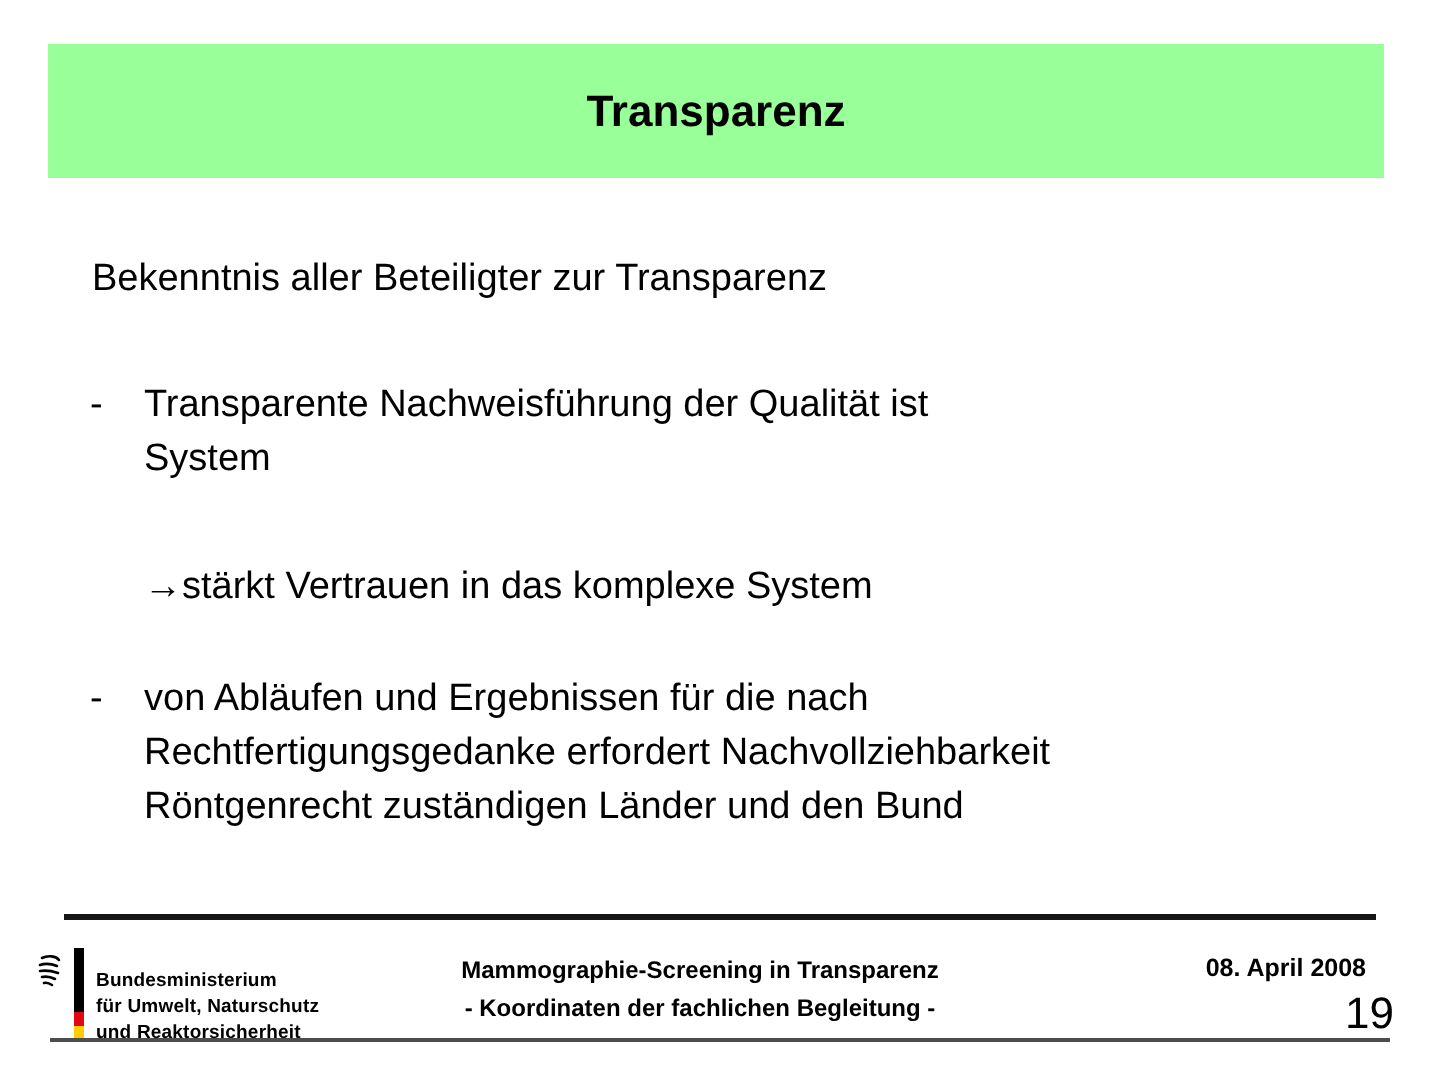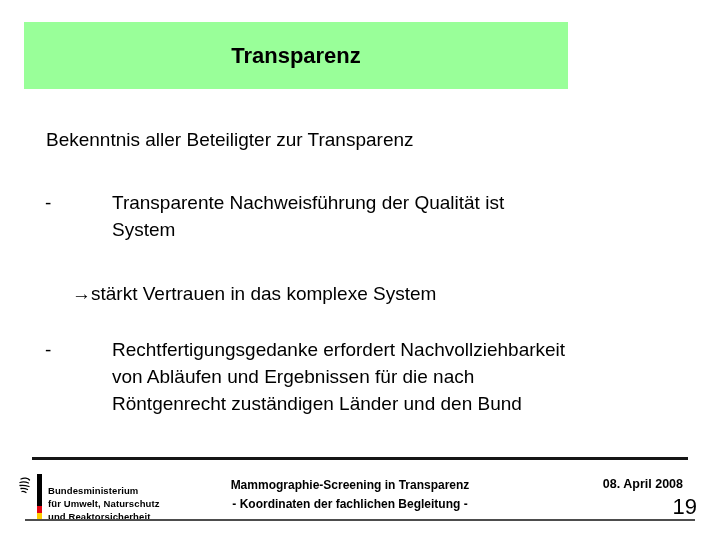--- a/index.html
+++ b/index.html
@@ -14,21 +14,21 @@
     font-family: "Liberation Sans", sans-serif;
     color: #000;
     overflow: hidden;
   }
 
   
   .title-bar {
     position: absolute;
     left: 24px;
     top: 22px;
-    width: 544px;
+    width: 668px;
     height: 67px;
     background: #99FF99;
     display: flex;
     align-items: center;
     justify-content: center;
   }
   .title-text {
     font-size: 22px;
     font-weight: bold;
   }
@@ -49,21 +49,21 @@
     width: 650px;
     font-size: 19px;
     line-height: 27px;
   }
   .bullet { display: flex; }
   .bullet-marker {
     flex: 0 0 27px;
     width: 27px;
   }
   .bullet-lines { flex: 1; }
-  .bullet-line { white-space: nowrap; margin-left: 40px; }
+  .bullet-line { white-space: nowrap; }
   .sub-line {
     padding-left: 27px;
     white-space: nowrap;
     margin-top: 37px;
   }
   .bullet-2 { margin-top: 29px; }
 
   
   .rule-thick {
     position: absolute;
@@ -150,22 +150,22 @@
       <div class="bullet-lines">
         <div class="bullet-line">Transparente Nachweisführung der Qualität ist</div>
         <div class="bullet-line">System</div>
       </div>
     </div>
     <div class="sub-line">→stärkt Vertrauen in das komplexe System</div>
 
     <div class="bullet bullet-2">
       <div class="bullet-marker">-</div>
       <div class="bullet-lines">
+        <div class="bullet-line">von Abläufen und Ergebnissen für die nach</div>
         <div class="bullet-line">Rechtfertigungsgedanke erfordert Nachvollziehbarkeit</div>
-        <div class="bullet-line">von Abläufen und Ergebnissen für die nach</div>
         <div class="bullet-line">Röntgenrecht zuständigen Länder und den Bund</div>
       </div>
     </div>
 
   </div>
 
   <div class="rule-thick"></div>
 
   <svg class="eagle" viewBox="0 0 12 17" xmlns="http://www.w3.org/2000/svg">
     <path d="M2 2 C5 0.5 9 1 10.5 3 M1 5.5 C4 4.5 7 5 9.5 6 M1 8.5 C4 8 7 8.5 10 9.5 M2 11.5 C4.5 11 6.5 11.5 8.5 12.5 M3 14.5 C4.5 14 5.5 14.5 7 15.5" stroke="#000" stroke-width="1.3" fill="none" stroke-linecap="round"></path>

